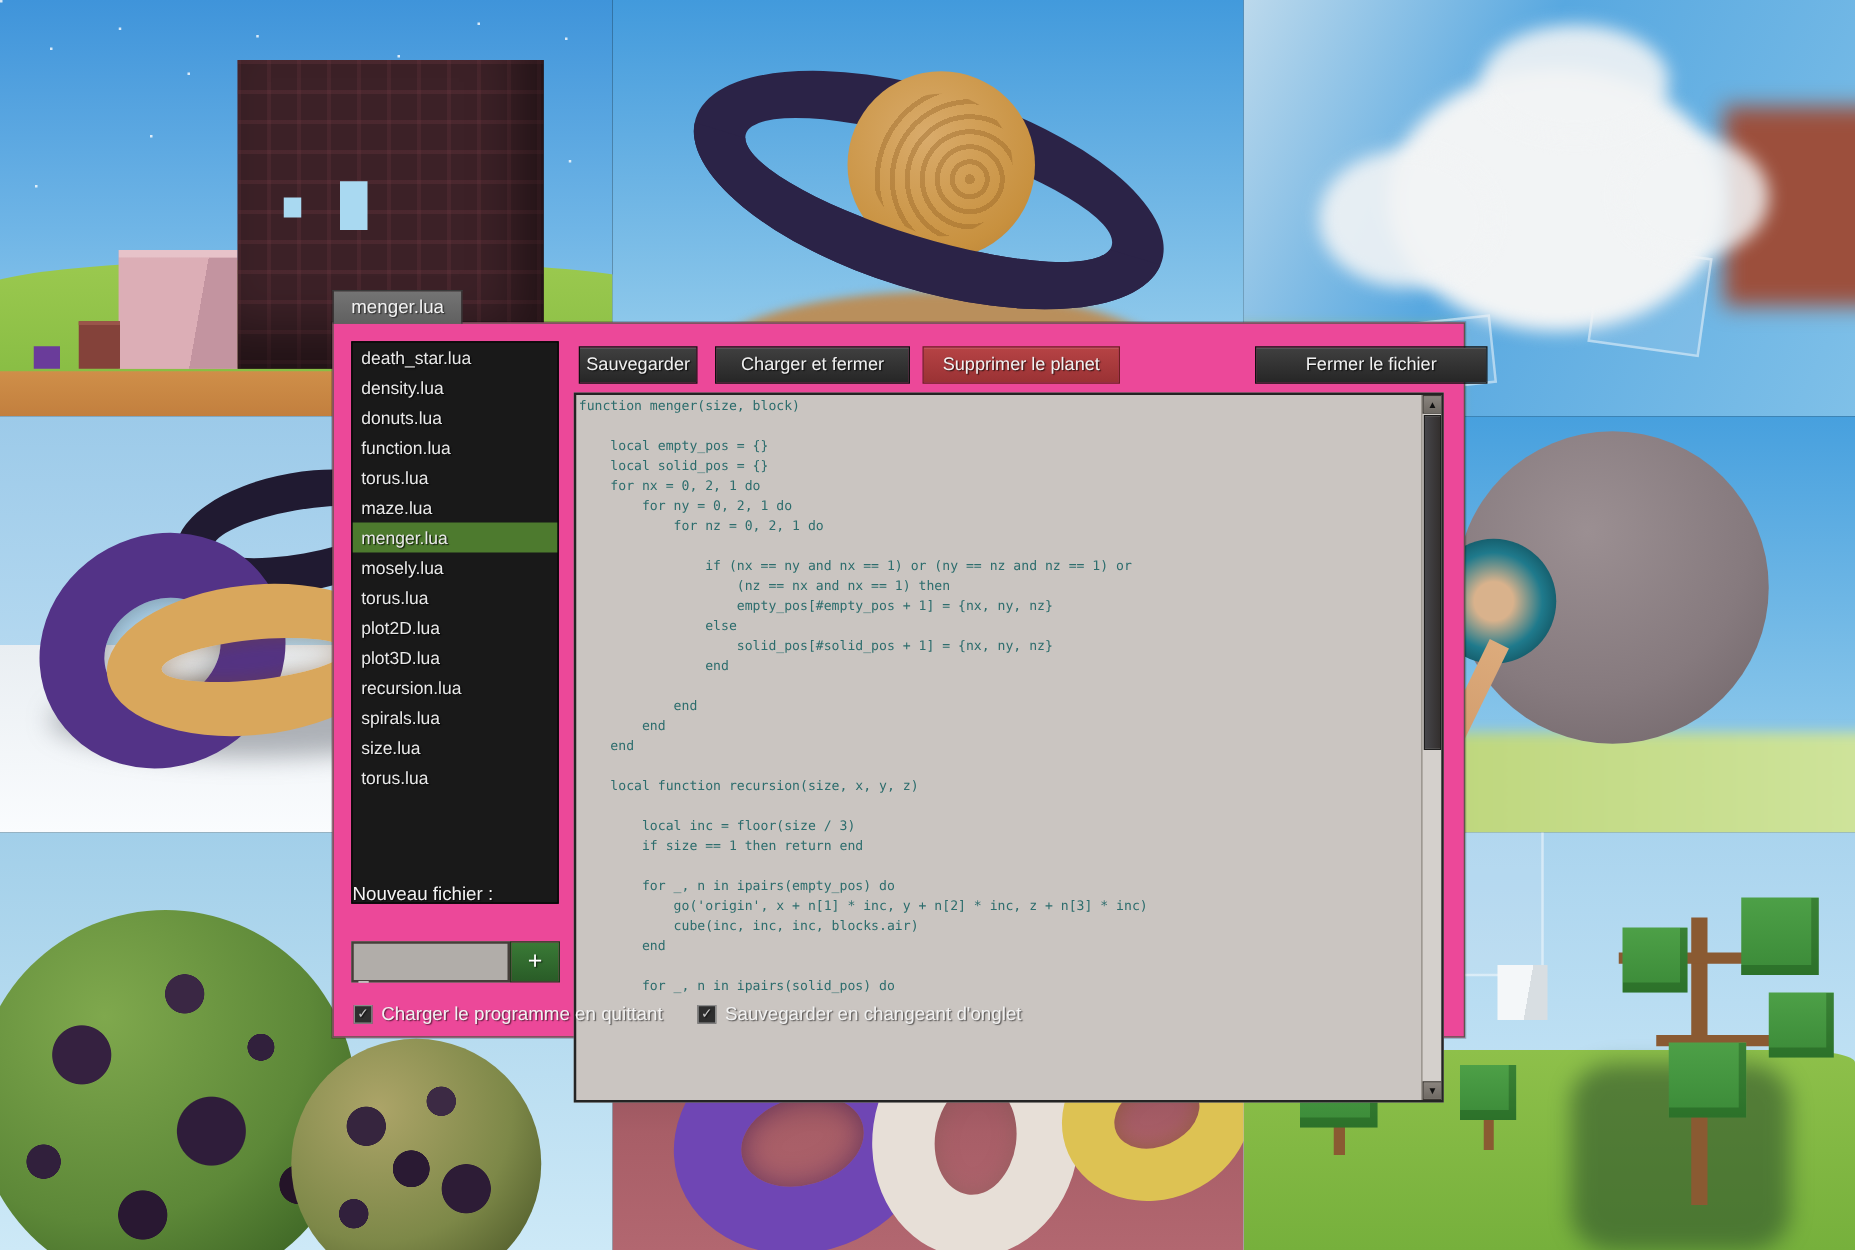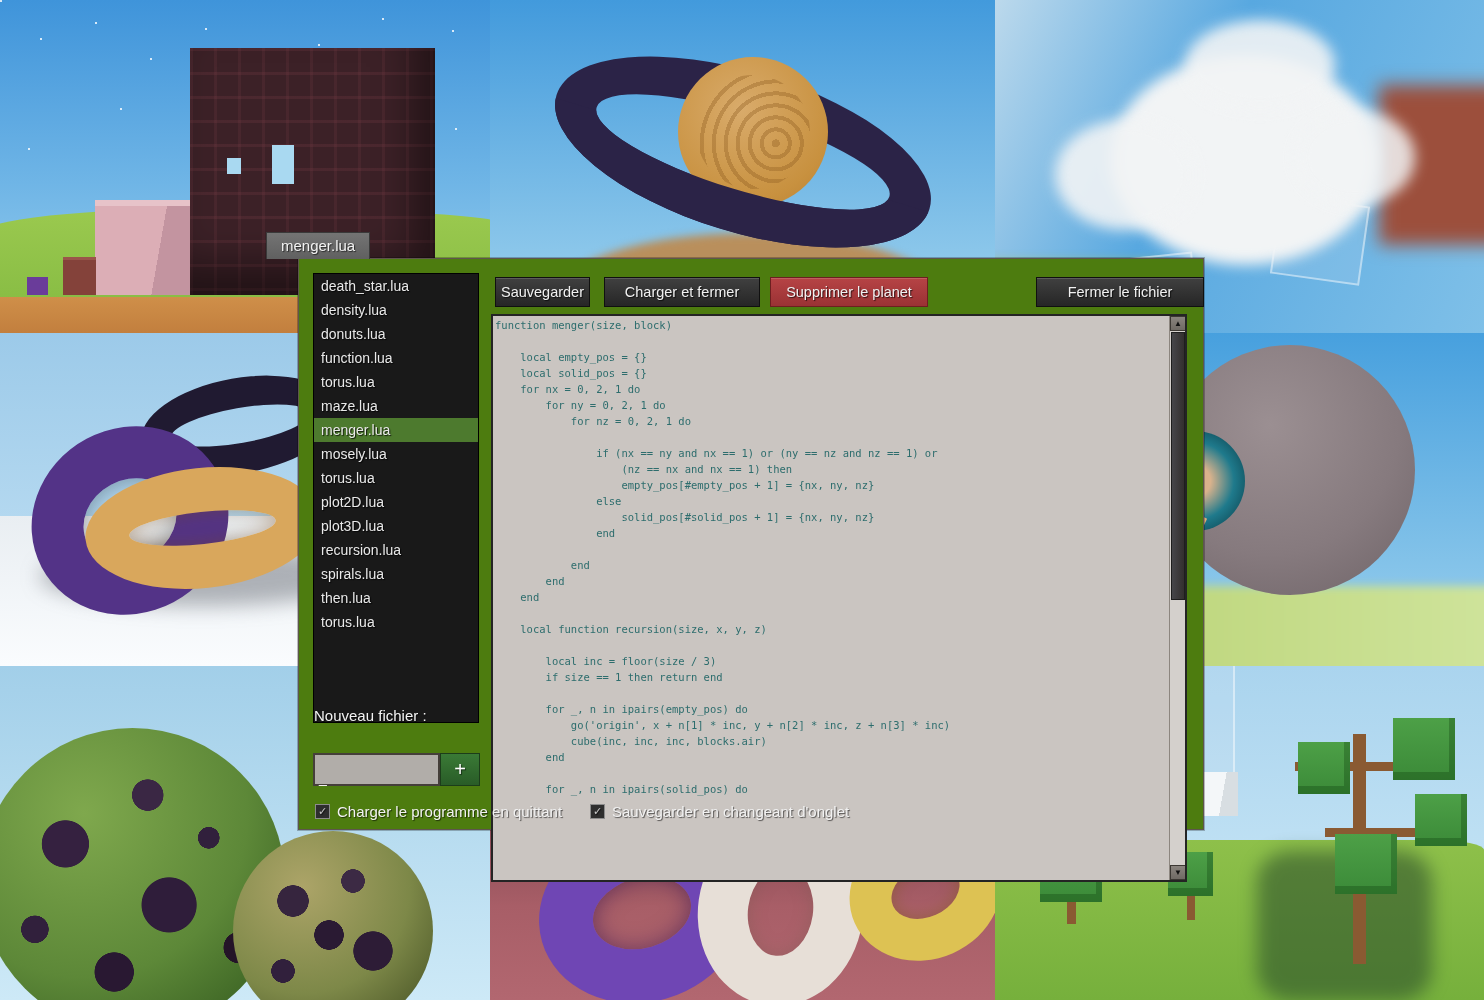--- a/index.html
+++ b/index.html
@@ -94,37 +94,37 @@
   .shadow9{position:absolute;left:262px;top:185px;width:175px;height:150px;background:#27492a;opacity:.55;filter:blur(9px);border-radius:20%;}
   .trunk{position:absolute;background:#8a5a32;}
   .foliage{position:absolute;background:linear-gradient(#4da047,#3b8a38);box-shadow:inset -6px -8px 0 rgba(0,40,0,.25);}
   .whitecube{position:absolute;left:203px;top:106px;width:40px;height:44px;background:linear-gradient(100deg,#f4f7f9 60%,#d8dee2 60%);}
 
   
   #tab{position:absolute;left:266px;top:232px;height:27px;z-index:4;padding:0 14px;
     background:linear-gradient(#747474,#606060);border:1px solid #3a3a3a;border-bottom:none;
     color:#f2f2f2;font-size:15px;line-height:26px;text-shadow:1px 1px 1px rgba(0,0,0,.6);}
   #dialog{position:absolute;left:266px;top:258px;width:906px;height:572px;z-index:3;
-    background:#4d7c0f;border:1px solid #5e554d;box-shadow:0 0 0 1px rgba(0,0,0,.25);margin-left:32px;}
+    background:#ec4899;border:1px solid #5e554d;box-shadow:0 0 0 1px rgba(0,0,0,.25);}
 
   #file-list{position:absolute;left:14px;top:14px;width:166px;height:450px;background:#191919;
     border:1px solid #000;overflow:hidden;}
   .file-item{height:24px;line-height:24px;padding-left:7px;color:#e9e9e9;font-size:14px;
     text-shadow:1px 1px 1px rgba(0,0,0,.8);white-space:nowrap;}
   .file-item.selected{background:#4d7a2e;}
 
   .btn{position:absolute;height:30px;background:linear-gradient(#404040,#262626);
     border:1px solid #101010;box-shadow:inset 0 1px 0 rgba(255,255,255,.15);
     color:#f1f1f1;font-size:14.5px;text-align:center;line-height:28px;
     text-shadow:1px 1px 1px rgba(0,0,0,.7);cursor:pointer;}
   .btn-danger{background:linear-gradient(#b64345,#9a3234);border-color:#6d1f20;}
   #btn-save{left:196px;top:18px;width:95px;}
   #btn-loadclose{left:305px;top:18px;width:156px;}
   #btn-delete{left:471px;top:18px;width:158px;}
-  #btn-close{left:737px;top:18px;width:168px;}
+  #btn-close{left:737px;top:18px;width:186px;}
 
   #code-area{position:absolute;left:192px;top:55px;width:696px;height:568px;
     background:#cac5c1;border:2px solid #242424;overflow:hidden;}
   #code-pre{position:absolute;left:2px;top:1px;right:18px;bottom:0;margin:0;
     font-family:"DejaVu Sans Mono",monospace;font-size:10.5px;line-height:16px;
     color:#2d6d6d;white-space:pre;overflow:hidden;}
   #v-scroll{position:absolute;right:0;top:0;bottom:0;width:16px;background:#d4d0cc;border-left:1px solid #8c867f;}
   .scroll-btn{position:absolute;left:0;width:16px;height:15px;background:linear-gradient(#8a847e,#6f6a64);
     border:1px solid #3c3833;color:#111;font-size:8px;line-height:13px;text-align:center;cursor:pointer;}
   #scroll-up{top:0;}
@@ -238,21 +238,21 @@
         <div class="file-item">function.lua</div>
         <div class="file-item">torus.lua</div>
         <div class="file-item">maze.lua</div>
         <div class="file-item selected">menger.lua</div>
         <div class="file-item">mosely.lua</div>
         <div class="file-item">torus.lua</div>
         <div class="file-item">plot2D.lua</div>
         <div class="file-item">plot3D.lua</div>
         <div class="file-item">recursion.lua</div>
         <div class="file-item">spirals.lua</div>
-        <div class="file-item">then.lua</div>
+        <div class="file-item">size.lua</div>
         <div class="file-item">torus.lua</div>
       </div>
 
     <div class="btn" id="btn-save">Sauvegarder</div>
     <div class="btn" id="btn-loadclose">Charger et fermer</div>
     <div class="btn btn-danger" id="btn-delete">Supprimer le planet</div>
     <div class="btn" id="btn-close">Fermer le fichier</div>
 
     <div id="code-area">
       <pre id="code-pre">function menger(size, block)

